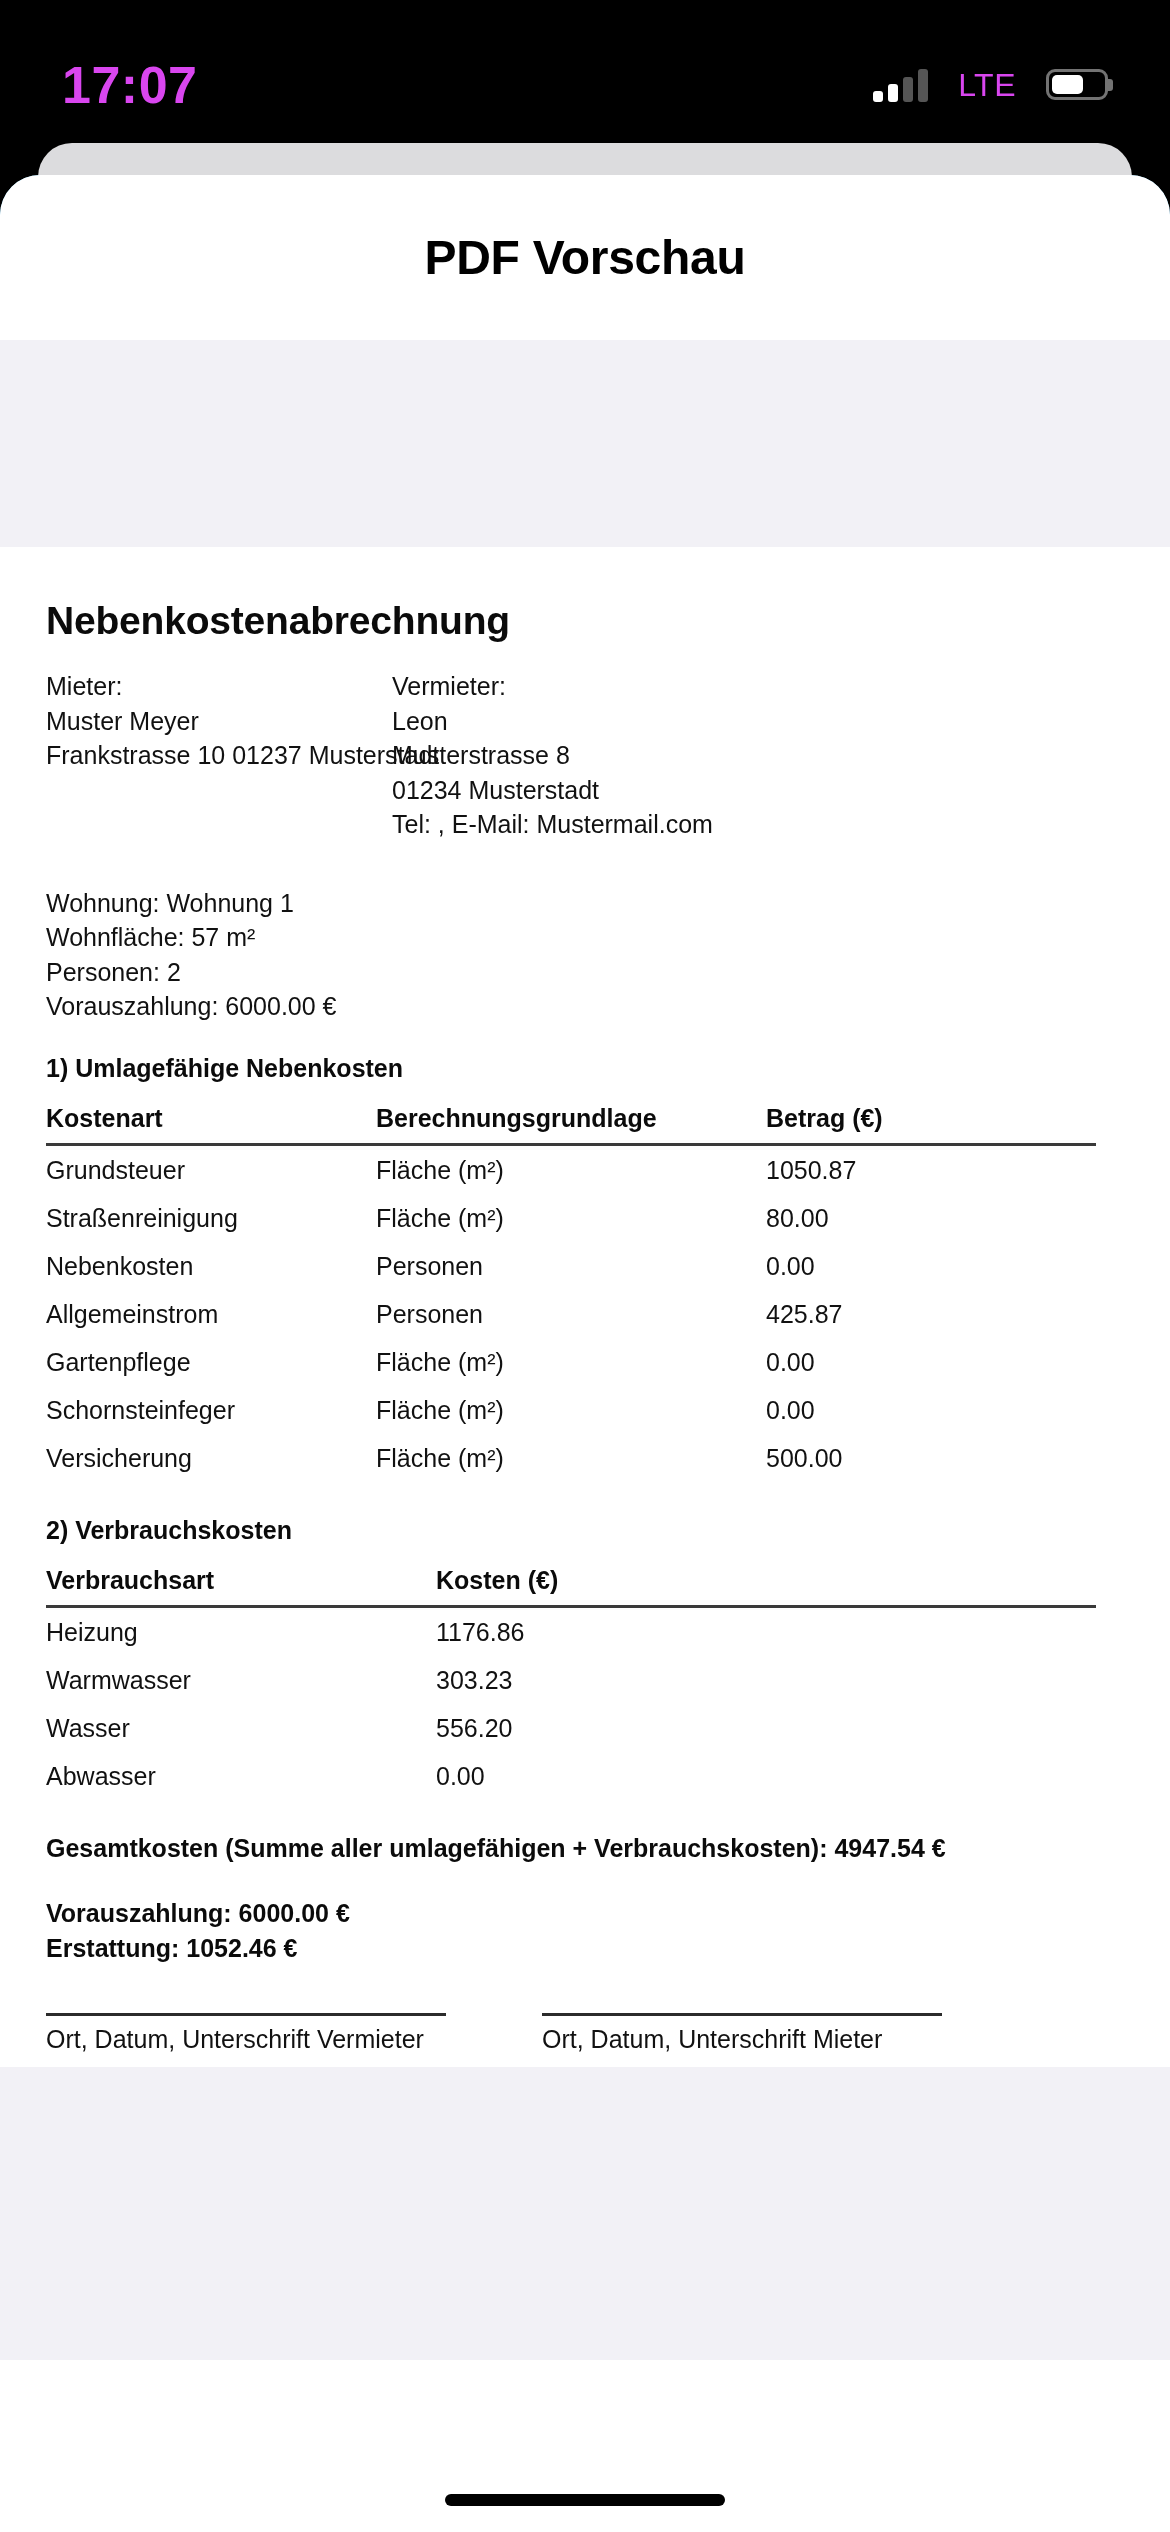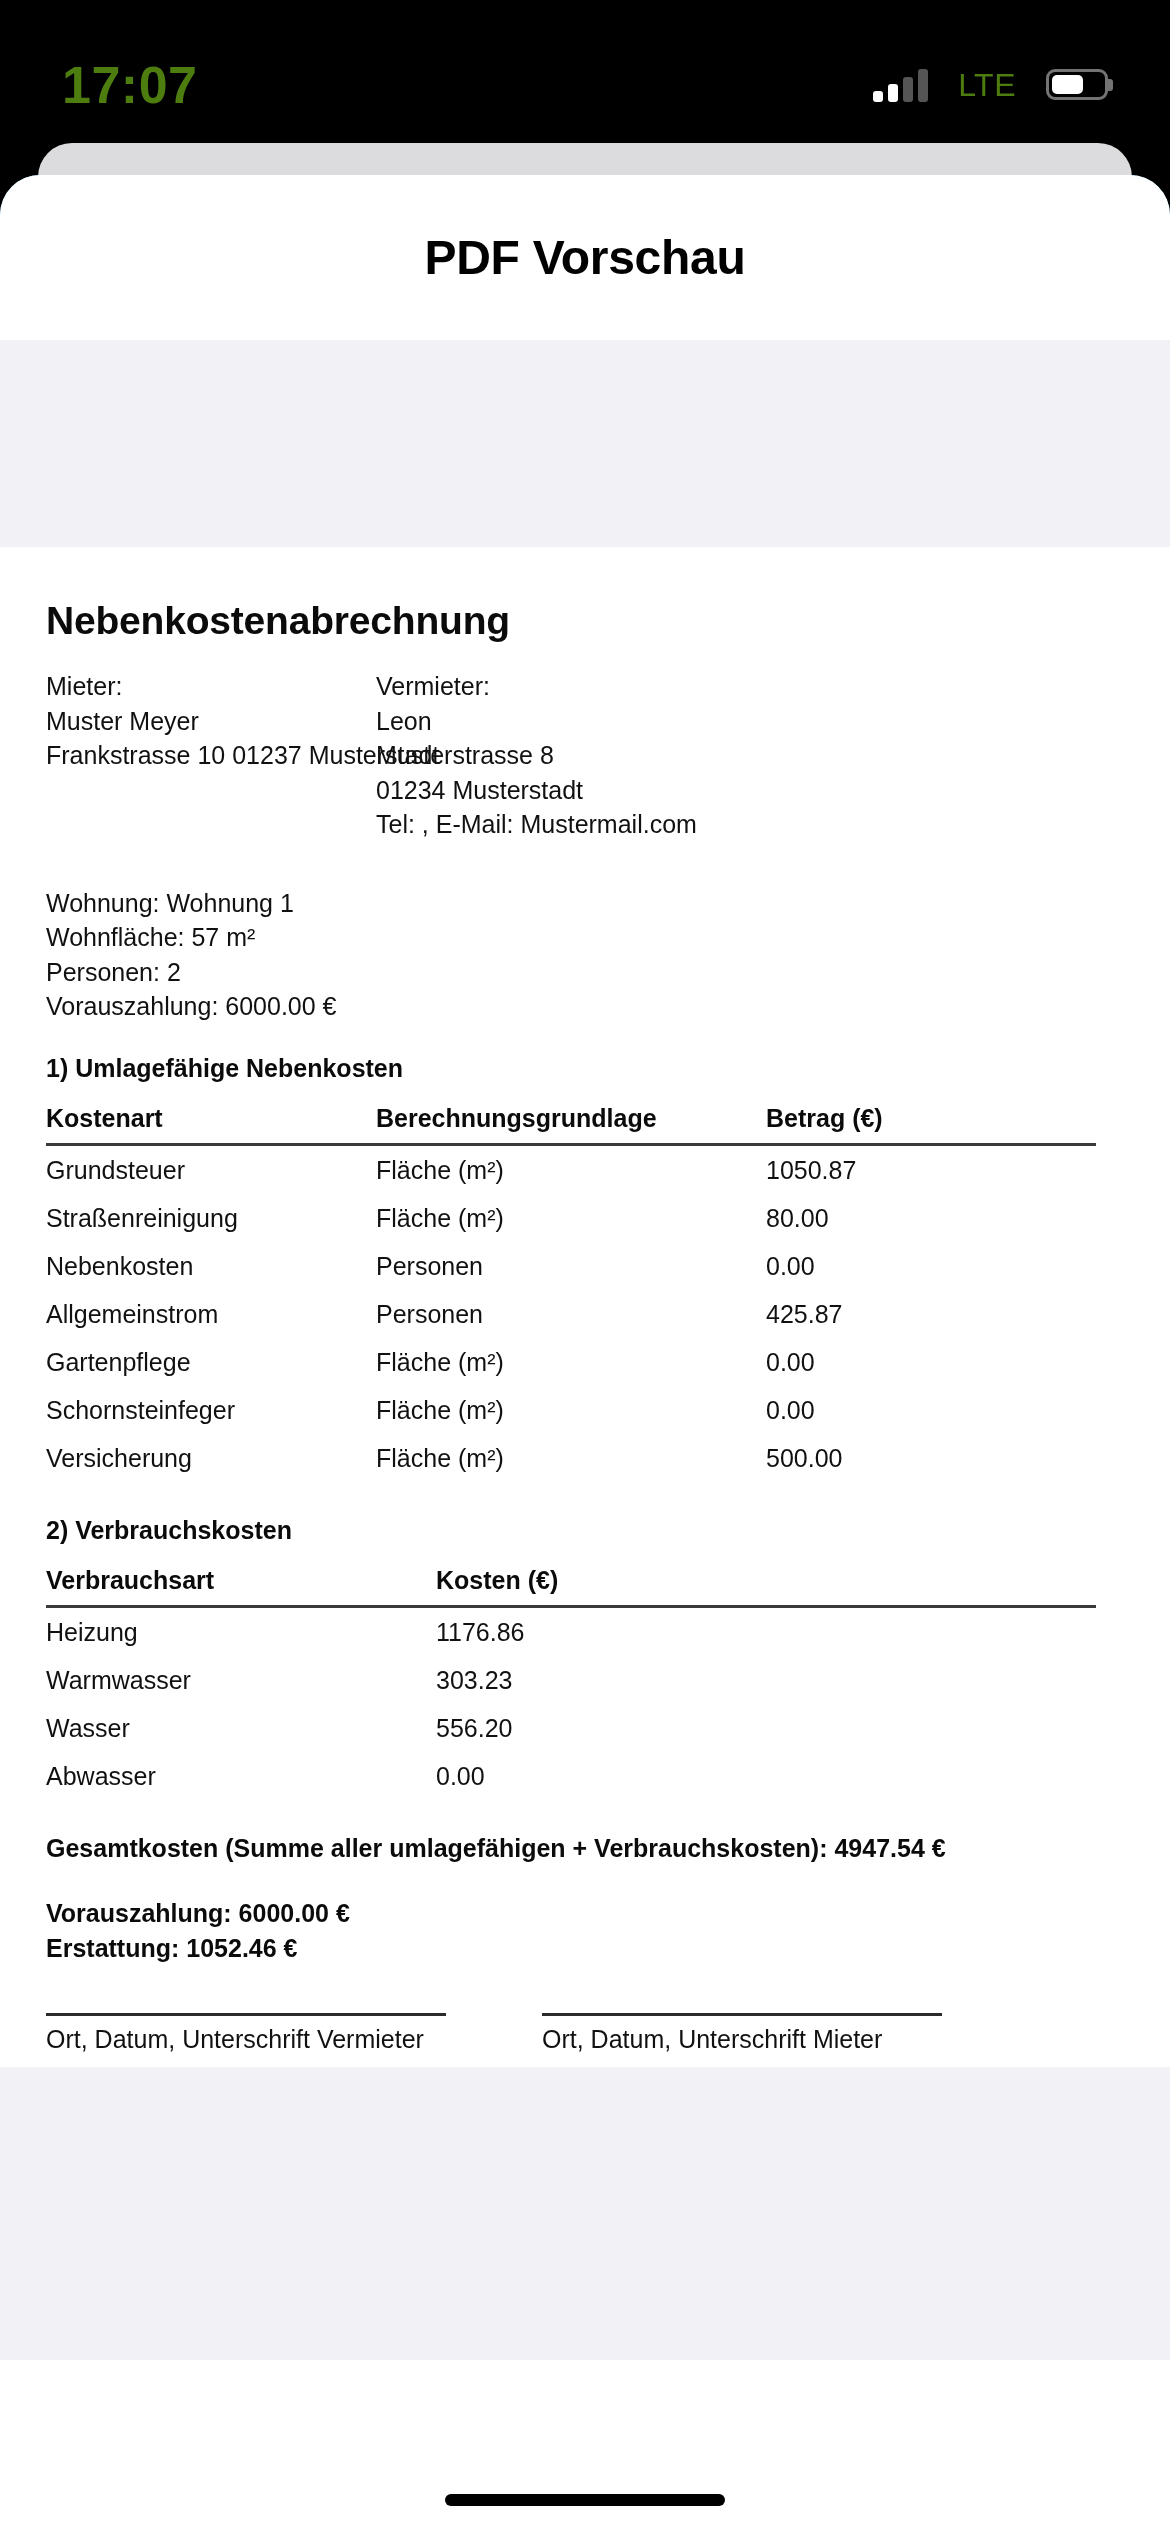--- a/index.html
+++ b/index.html
@@ -20,21 +20,21 @@
   
   .statusbar {
     position: absolute;
     top: 0; left: 0;
     width: 1170px;
     height: 143px;
     display: flex;
     align-items: center;
     justify-content: space-between;
     padding: 38px 62px 12px 62px;
-    color: #4d7c0f;
+    color: #d946ef;
   }
   .status-time {
     font-size: 52px;
     font-weight: 600;
     letter-spacing: 0.5px;
     line-height: 1;
   }
   .status-right {
     display: flex;
     align-items: center;
@@ -150,21 +150,21 @@
     color: #0b0b0b;
     letter-spacing: -0.2px;
     margin-bottom: 26px;
   }
   .parties {
     display: flex;
     margin-bottom: 44px;
   }
   .party { font-size: 25px; line-height: 1.38; color: #111111; }
   .party.tenant { width: 330px; }
-  .party.landlord { margin-left: 0; }
+  .party.landlord { margin-left: 16px; }
   .party div { white-space: nowrap; }
 
   .meta {
     font-size: 25px;
     line-height: 1.38;
     color: #111111;
     margin-bottom: 30px;
   }
 
   .section-title {

